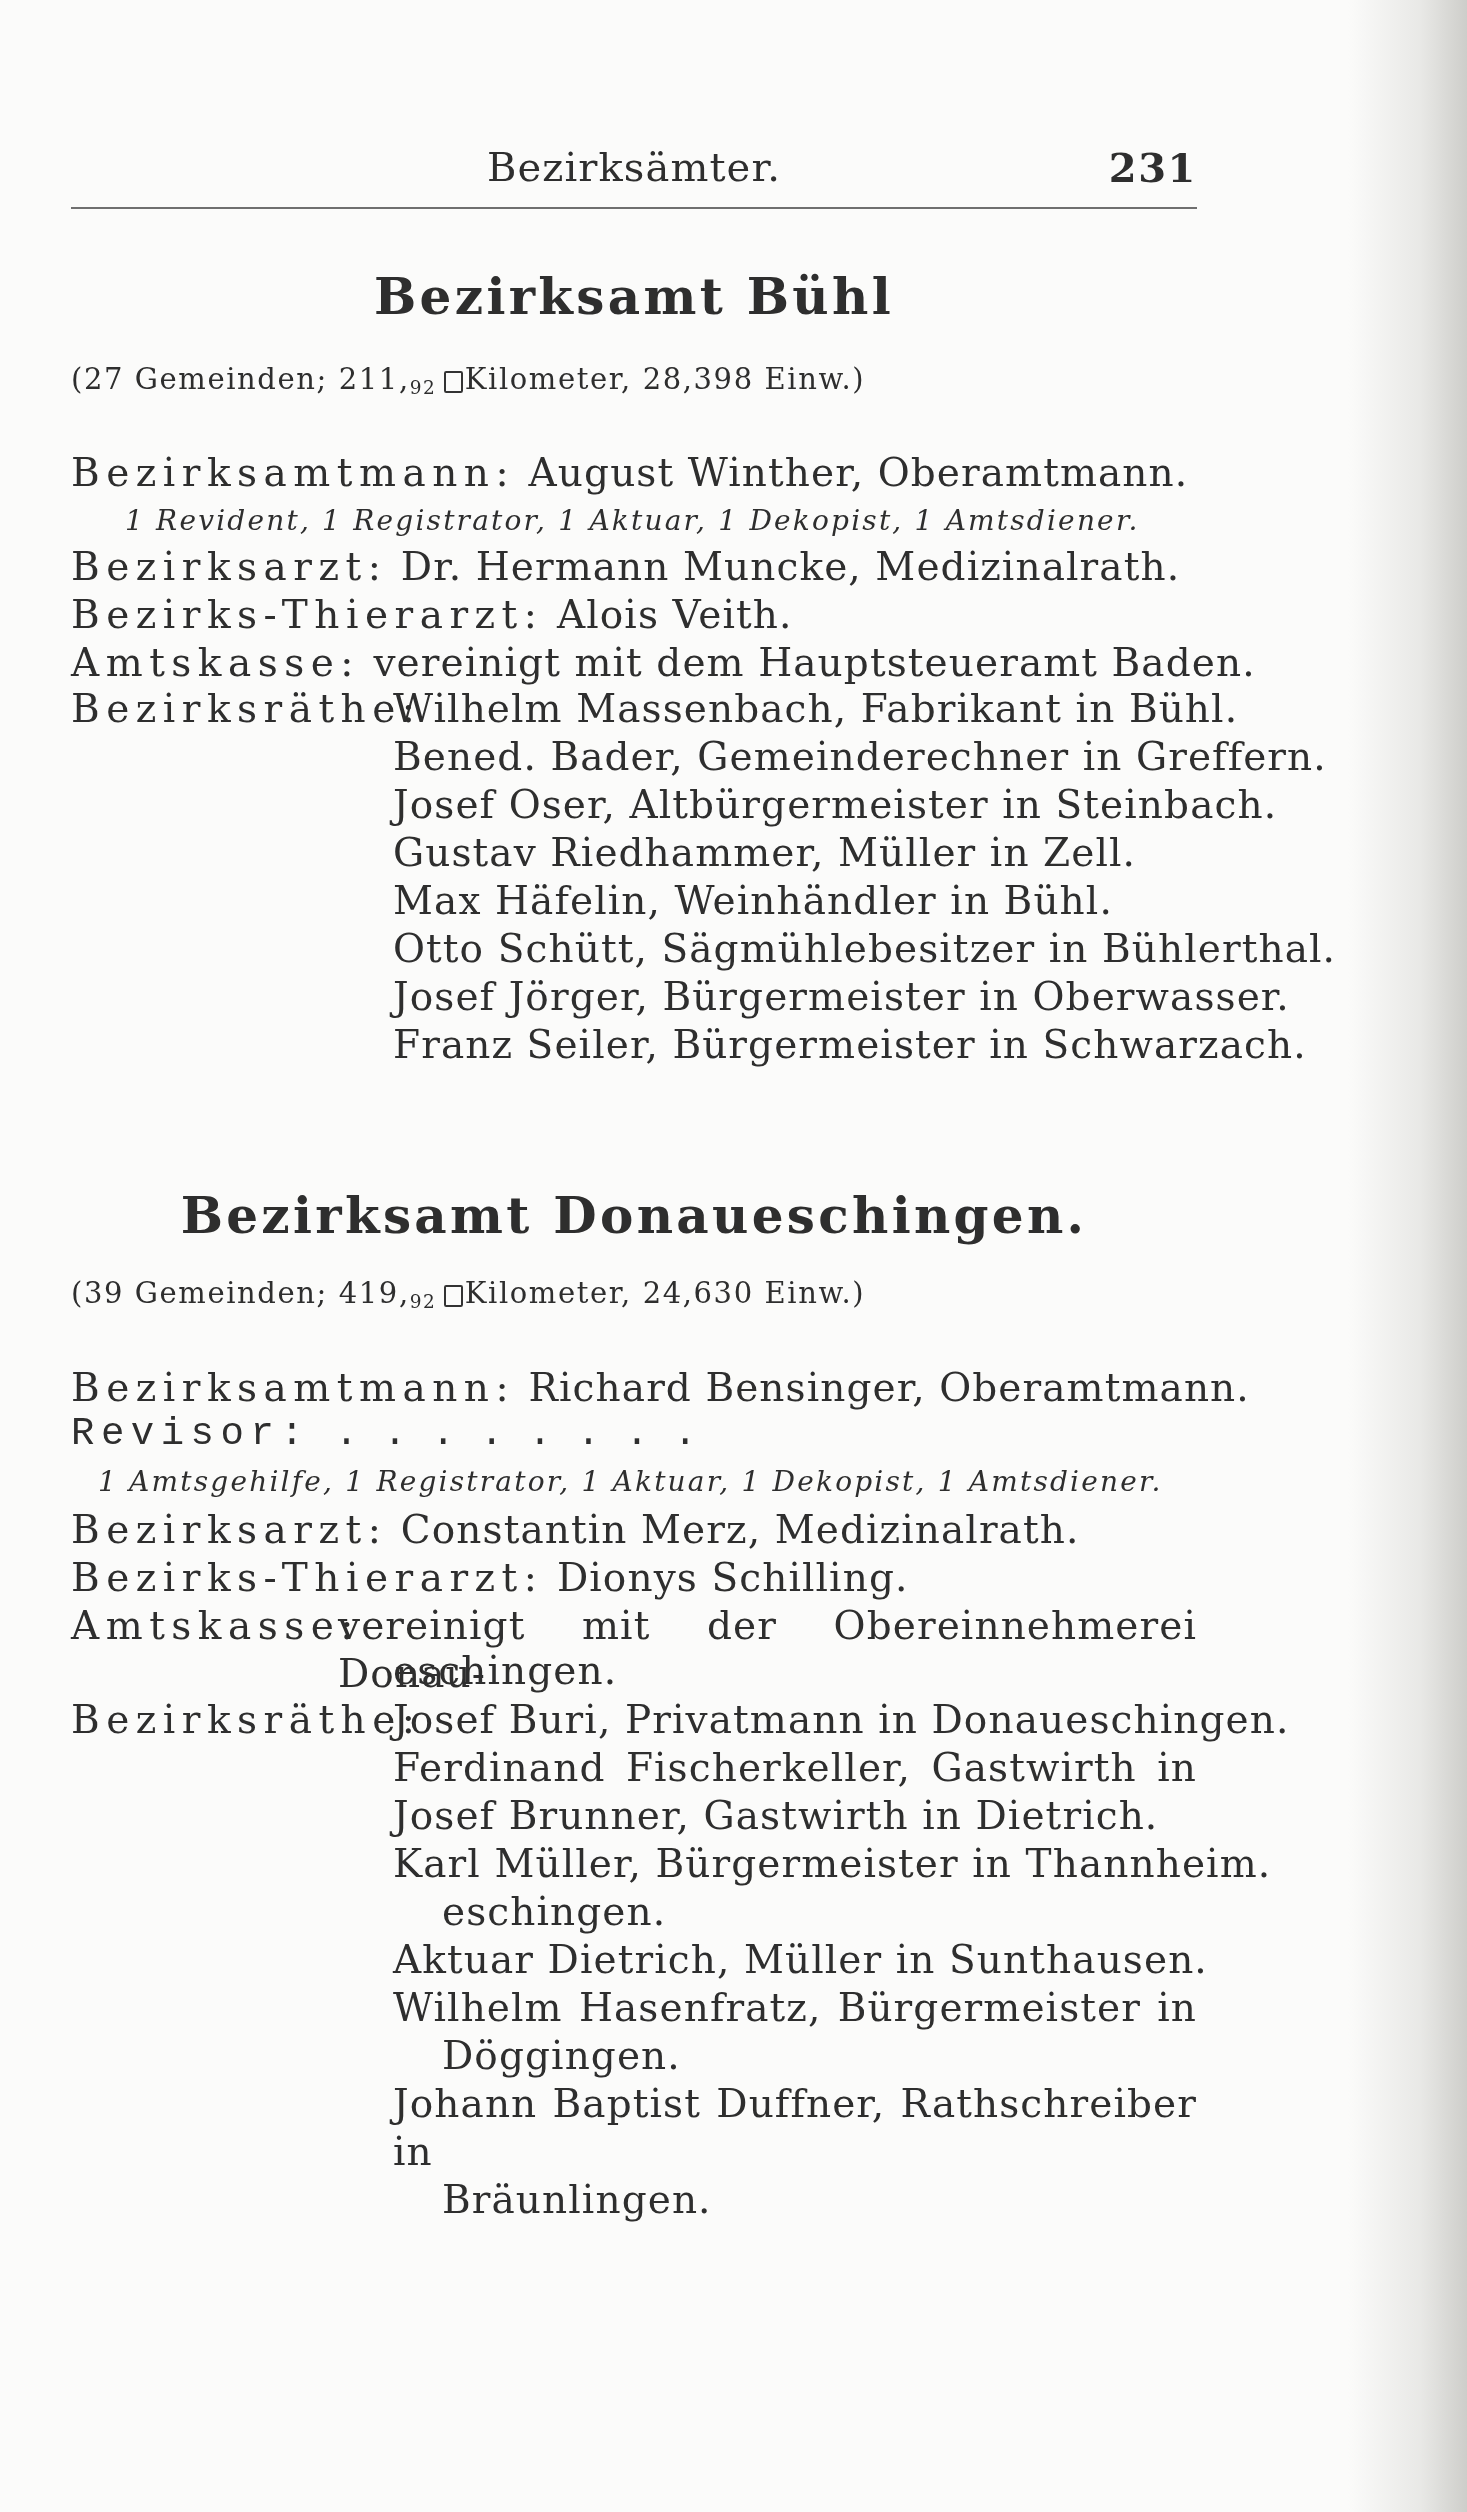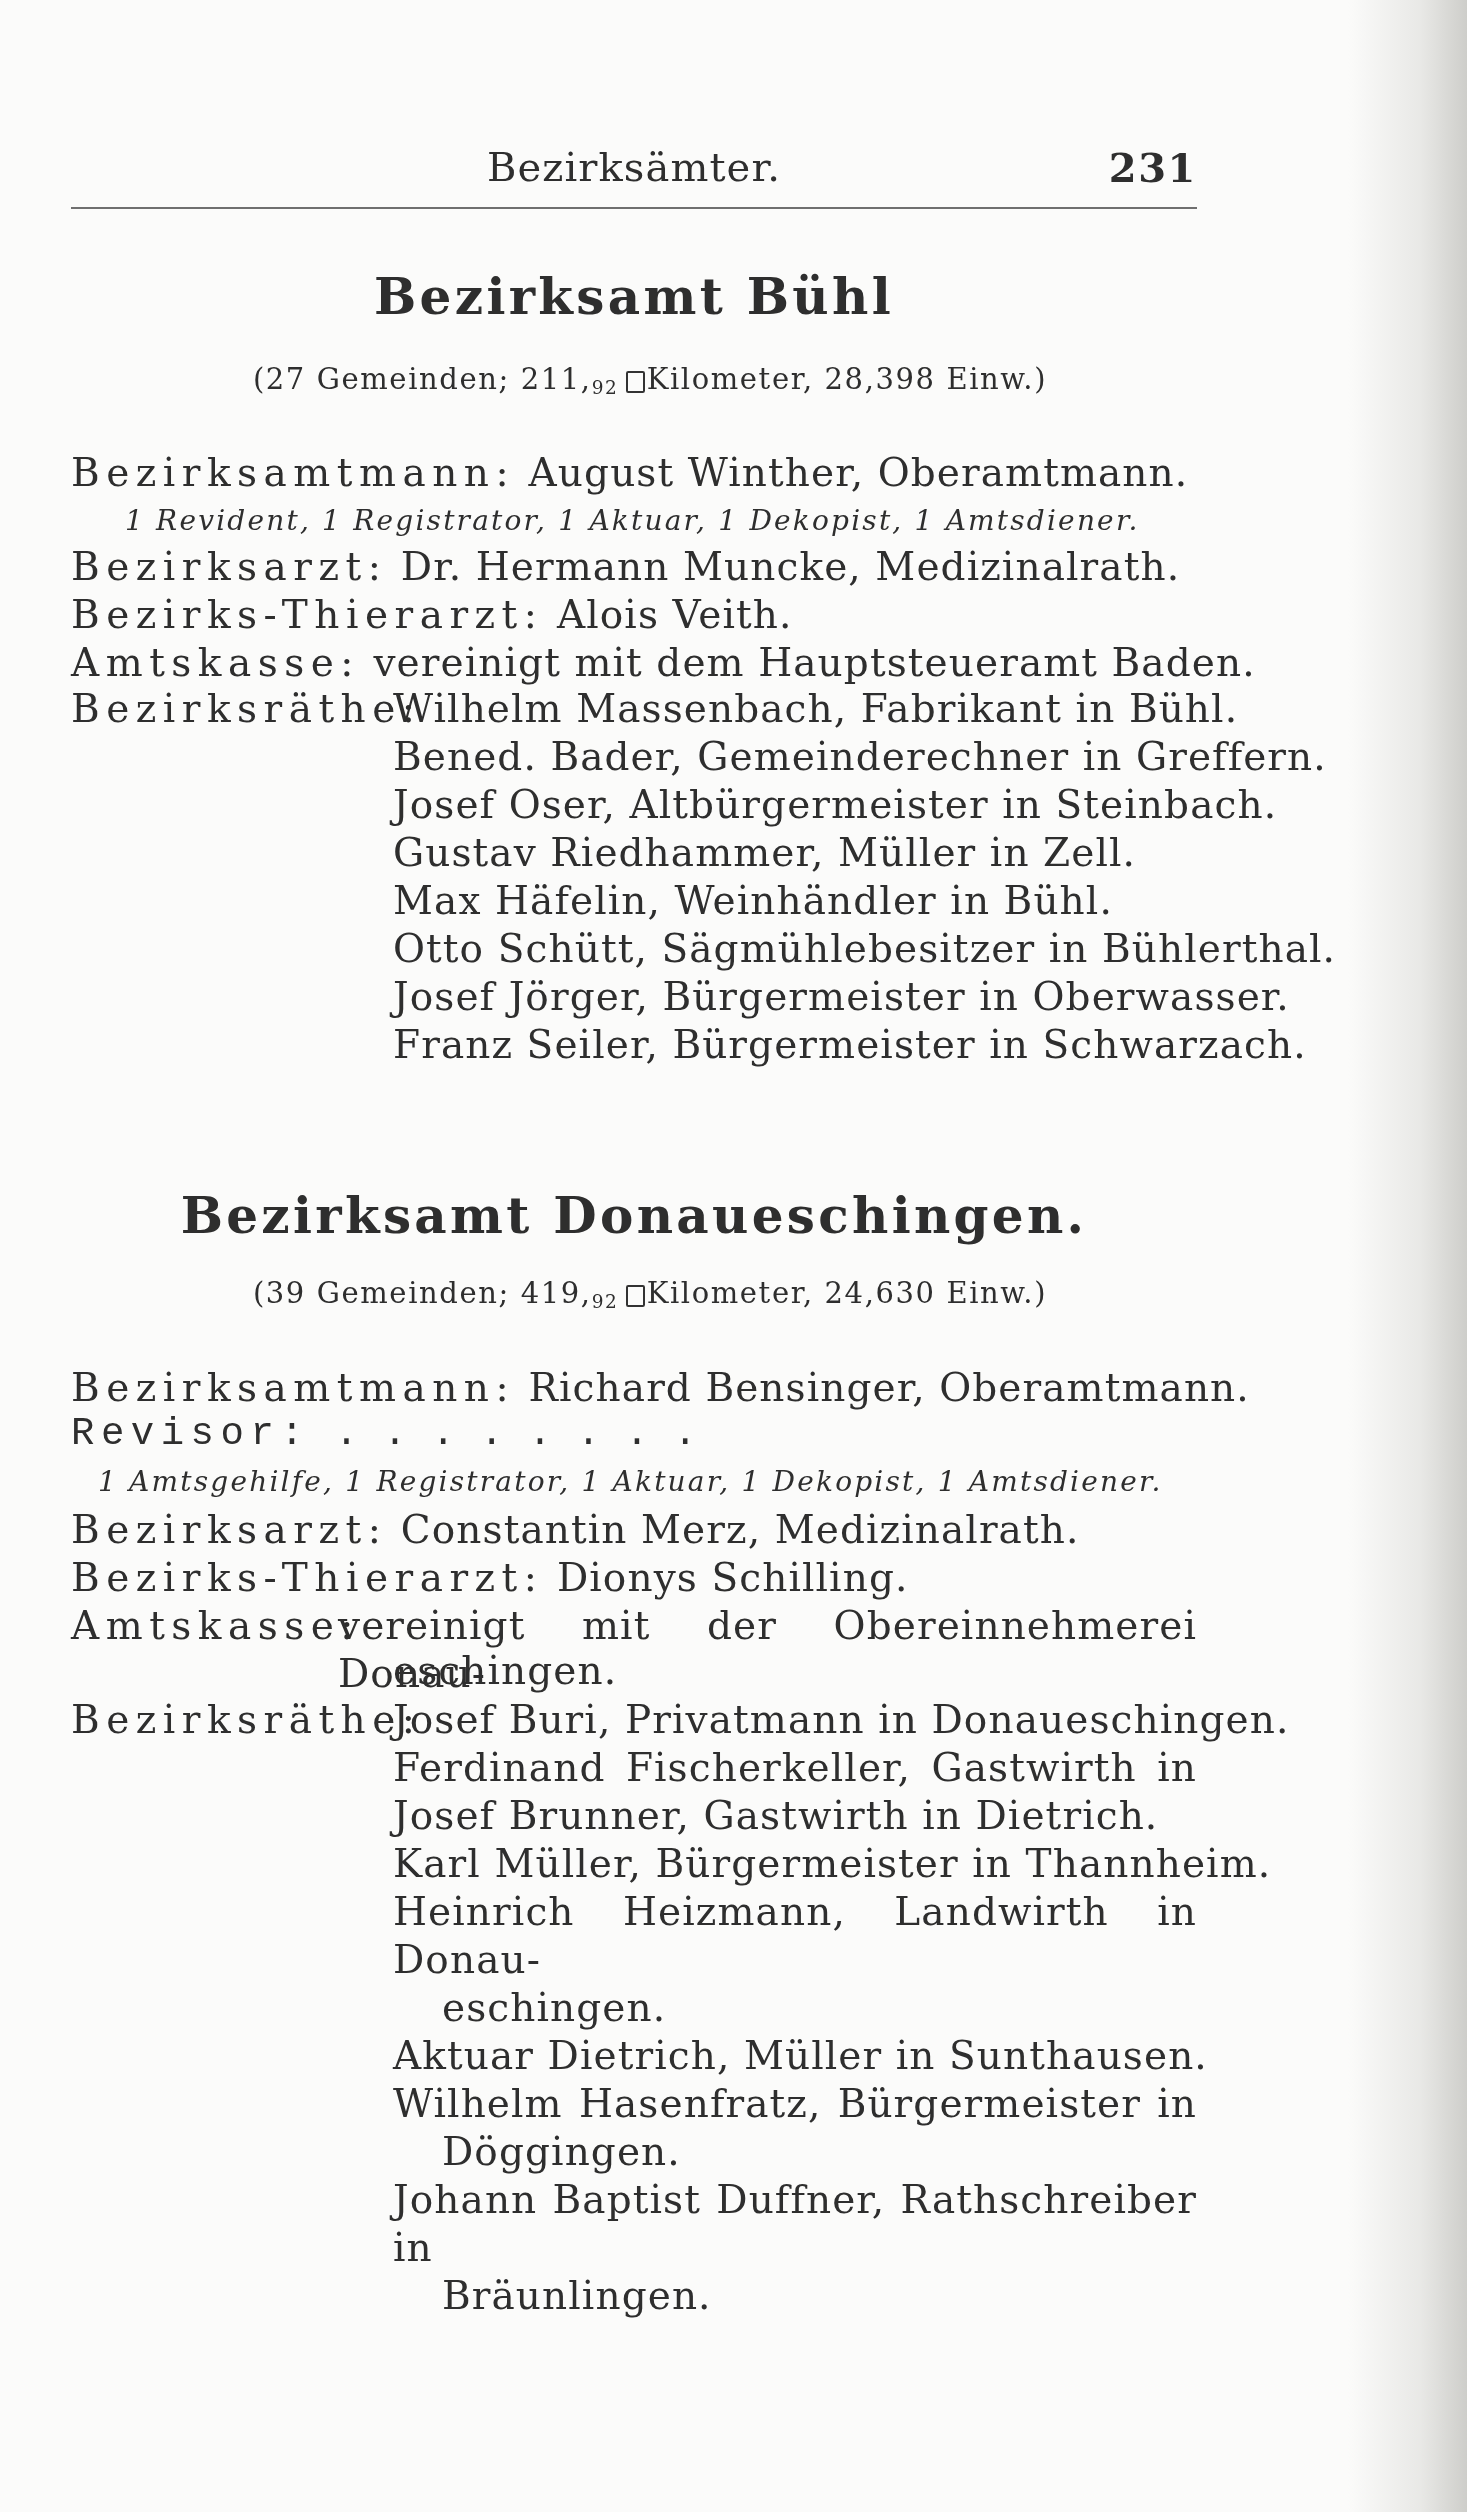--- a/index.html
+++ b/index.html
@@ -27,21 +27,21 @@
     position: absolute; right: 0; font-size: 40px; font-weight: bold; letter-spacing: 1.6px;
   }
   .rule {
     left: 71px; width: 1126px; top: 207px; height: 2.2px; background: #6f6f6f;
   }
   .section-title {
     left: 71px; width: 1126px; text-align: center;
     font-size: 50px; font-weight: bold; letter-spacing: 3.3px;
   }
   .section-sub {
-    left: 87px; width: 1126px; text-align: center;
+    left: 71px; width: 1126px; text-align: left;
     font-size: 29px; letter-spacing: 1.6px;
   }
   .section-sub .sub { font-size: 18.5px; vertical-align: -5.4px; }
   .section-sub .sqkm-icon {
     display: inline-block; width: 18.5px; height: 22px; border: 2.7px solid #333;
     border-radius: 2.2px; vertical-align: -4.4px; margin: 0 2.2px 0 7.6px; box-sizing: border-box;
   }
   .line { font-size: 39px; line-height: 48px; letter-spacing: 1.1px; }
   .label { letter-spacing: 6.5px; text-align: right; }
   .staff { font-size: 28px; letter-spacing: 2.2px; font-style: italic; }
@@ -126,21 +126,20 @@
 <div class="abs line" style="left:393px; top:1647px;">eschingen.</div>
 
 <div class="abs line" style="left:71px; top:1696px;">
   <span class="label">Bezirksräthe:</span>
 </div>
 <div class="abs line" style="left:393px; top:1696px; width:804px;">
   <div>Josef Buri, Privatmann in Donaueschingen.</div>
   <div class="justify">Ferdinand Fischerkeller, Gastwirth in</div>
   <div>Josef Brunner, Gastwirth in Dietrich.</div>
   <div>Karl Müller, Bürgermeister in Thannheim.</div>
-  <div class="justify">Heinrich Heizmann, Landwirth in Donau-</div>
   <div style="padding-left:49px;">eschingen.</div>
   <div>Aktuar Dietrich, Müller in Sunthausen.</div>
   <div class="justify">Wilhelm Hasenfratz, Bürgermeister in</div>
   <div style="padding-left:49px;">Döggingen.</div>
   <div class="justify">Johann Baptist Duffner, Rathschreiber in</div>
   <div style="padding-left:49px;">Bräunlingen.</div>
 </div>
 
 
 </body></html>

